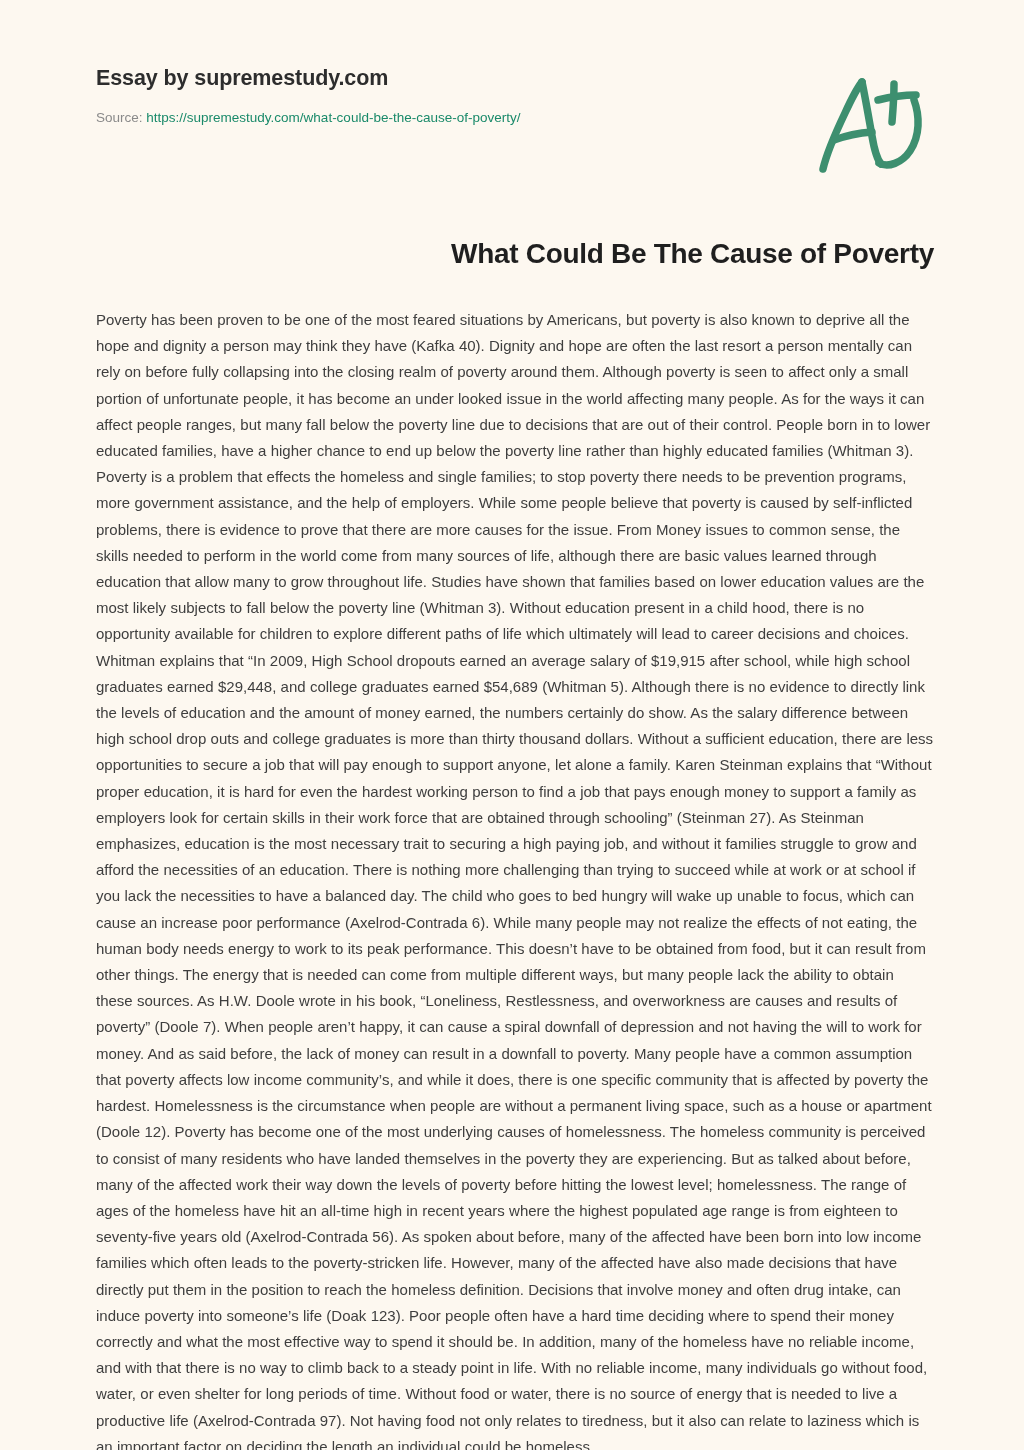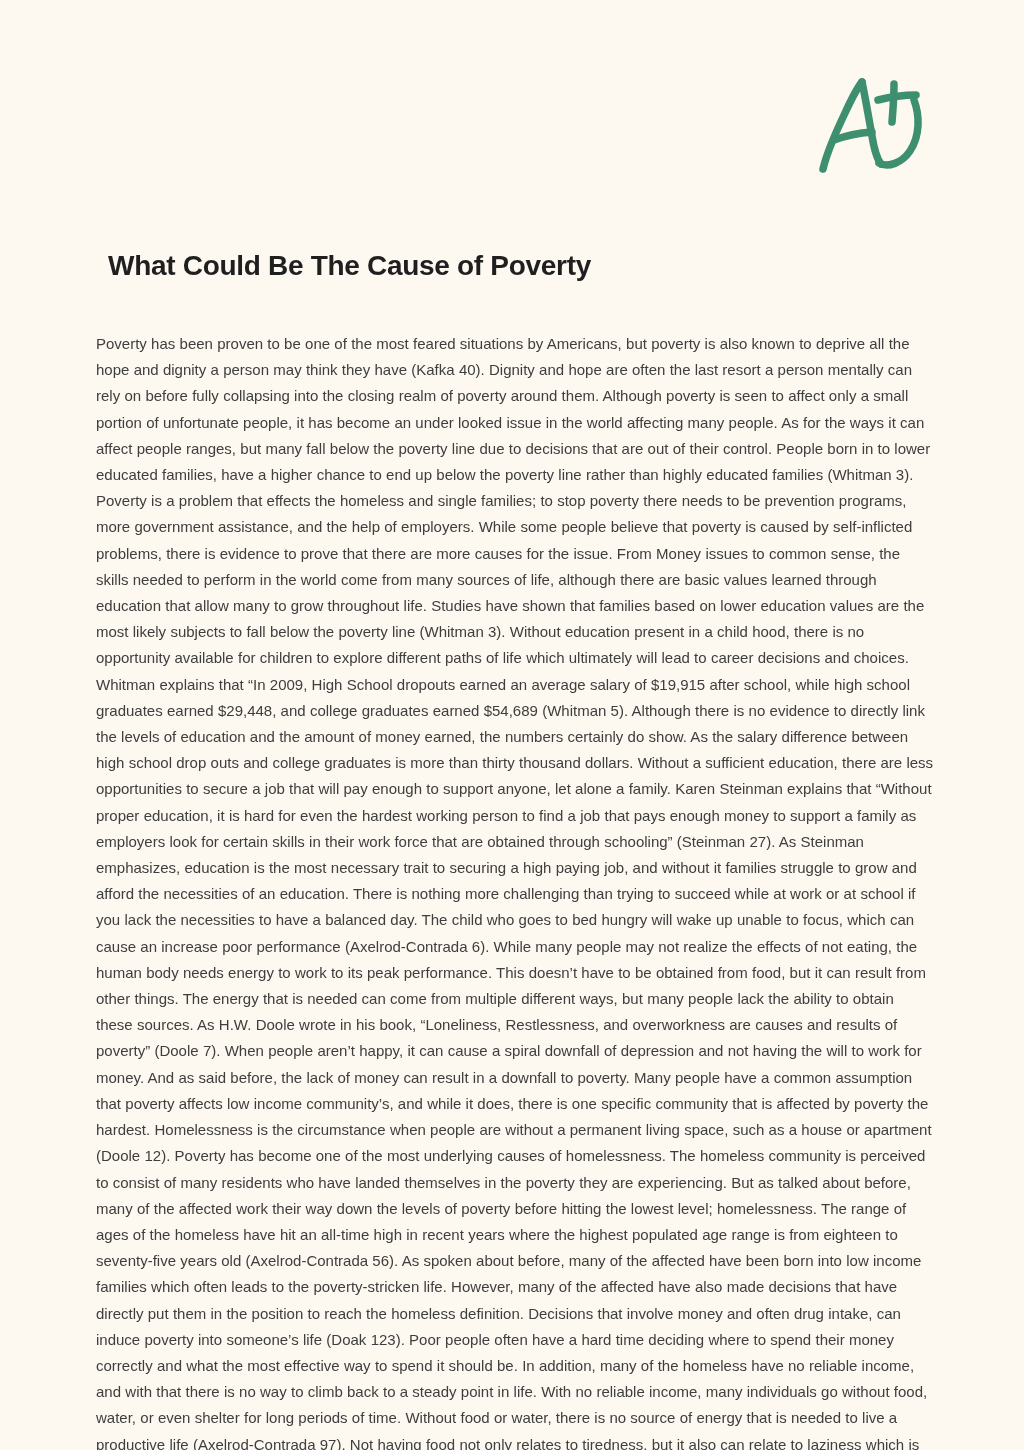--- a/index.html
+++ b/index.html
@@ -75,44 +75,52 @@
   }
 
   
   .article {
     position: absolute;
     left: 96px;
     top: 236px;
     width: 838px;
   }
   .doc-title {
-    margin: 12px;
+    margin: 0;
     font-size: 28px;
     font-weight: bold;
     color: #1f1f1f;
     letter-spacing: -0.3px;
     line-height: 1.25;
+    text-align: right;
   }
   .body-copy {
     margin: 0;
     padding-top: 36px;
     font-size: 15px;
     line-height: 26.2px;
     color: #3e3e3e;
     text-align: left;
     word-spacing: 0.1px;
   }
 </style>
 </head>
 <body>
 
 <div class="page">
 
   <div class="header">
 
+    <div class="brand-block">
+      <div class="brand-title">Essay by supremestudy.com</div>
+      <div class="source-line">
+        <span class="source-label">Source:</span>
+        <a class="source-url" href="#">https://supremestudy.com/what-could-be-the-cause-of-poverty/</a>
+      </div>
+    </div>
 
     <div class="logo">
       <svg viewBox="0 0 124 102" xmlns="http://www.w3.org/2000/svg" fill="none" stroke="#3d8f6f" stroke-linecap="round" stroke-linejoin="round">
 
         <path d="M11 97 C 14 84, 23 62, 33 41 C 39 28, 45 16, 50 10" stroke-width="7.5"></path>
 
         <path d="M50 10 C 53 24, 57 47, 60 64 C 62 76, 64 86, 69 92" stroke-width="7.5"></path>
 
         <path d="M22 68 C 33 64, 47 61, 60 60" stroke-width="7.5"></path>
 

